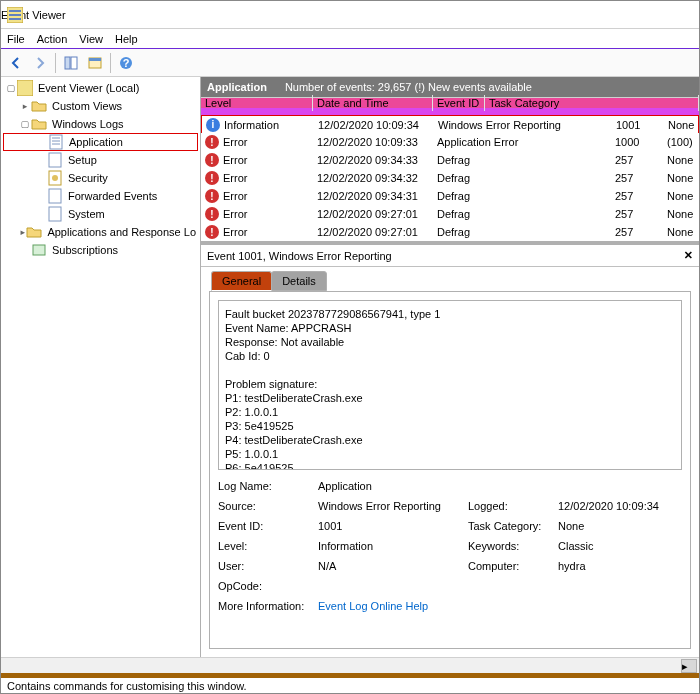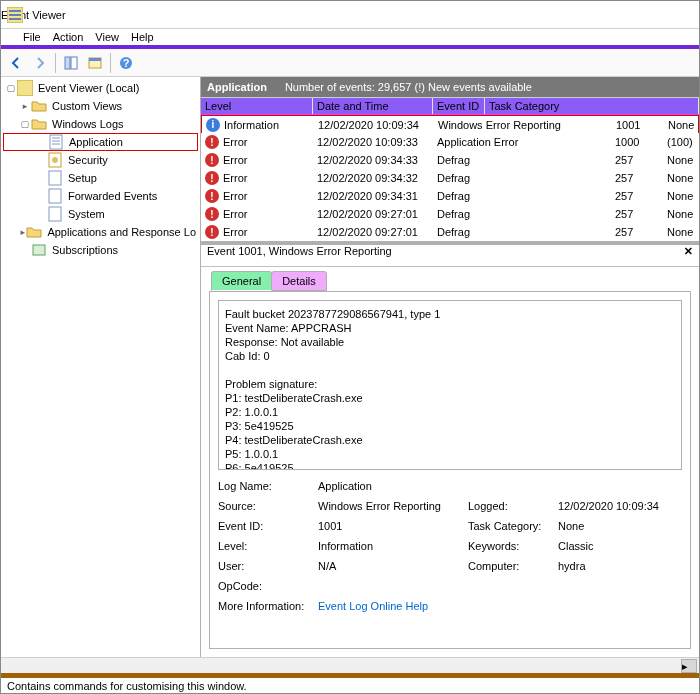--- a/index.html
+++ b/index.html
@@ -1,56 +1,56 @@
 <!DOCTYPE html>
 <html><head>
 <meta charset="utf-8">
 <style>
 *{box-sizing:border-box;margin:0;padding:0;font-family:"Segoe UI",Tahoma,sans-serif;font-size:11px;color:#000}
 body{background:#fff;width:700px;height:694px;display:flex;flex-direction:column;border:1px solid #888;overflow:hidden}
 .titlebar{height:28px;background:#fff;border-bottom:1px solid #d0d0d0;display:flex;align-items:center;justify-content:flex-start;position:relative}
 .titlebar .app-icon{position:absolute;left:6px;top:6px;width:16px;height:16px}
-.menubar{height:20px;display:flex;align-items:center;padding:0 16px;border-bottom:4px solid #6d28d9}
+.menubar{height:20px;display:flex;align-items:center;padding:0 0;border-bottom:1px solid #6d28d9}
 .menubar span{padding:2px 6px;cursor:default}
 .toolbar{height:28px;display:flex;align-items:center;padding:0 4px;gap:2px;border-bottom:1px solid #d0d0d0;background:#fafafa}
 .tbtn{width:22px;height:22px;display:flex;align-items:center;justify-content:center;border:1px solid transparent;border-radius:2px}
 .sep{width:1px;height:20px;background:#c0c0c0;margin:0 2px}
 .main{flex:1;display:flex;min-height:0}
 .tree{width:200px;border-right:1px solid #b0b0b0;overflow:auto;padding:2px}
 .tree-item{display:flex;align-items:center;height:18px;padding-left:2px;white-space:nowrap}
 .tree-item .twisty{width:12px;text-align:center;color:#666;font-size:9px}
 .tree-item .ticon{width:16px;height:16px;margin-right:3px}
 .tree-item span.label{padding:1px 2px}
 .indent1{padding-left:16px}
 .indent2{padding-left:32px}
 .redbox{border:1px solid #d00}
 .content{flex:1;display:flex;flex-direction:column;min-width:0}
 .summary{height:20px;background:#787878;color:#fff;display:flex;align-items:center;padding:0 6px;gap:18px}
 .summary b{color:#fff;font-weight:bold}
 .summary span{color:#fff}
 .grid-head,.grid-row{display:flex;align-items:center;height:18px}
-.grid-head{background:#8b5cf6;border-bottom:1px solid #d946ef;border-top:1px solid #d0d0d0}
+.grid-head{background:#ec4899;border-bottom:7px solid #d946ef;border-top:1px solid #d0d0d0}
 .grid-head div{padding:2px 4px;border-right:1px solid #e0e0e0;font-weight:400}
 .grid-row{border-bottom:0}
 .grid-row div{padding:1px 4px;overflow:hidden;white-space:nowrap}
 .c-level{width:112px;display:flex;align-items:center;gap:4px}
 .c-date{width:120px}
 .c-src{width:178px}
 .c-eid{width:52px}
 .c-task{flex:1}
 .lvl-icon{width:14px;height:14px;border-radius:50%;display:inline-flex;align-items:center;justify-content:center;color:#fff;font-weight:bold;font-size:10px}
 .lvl-info{background:#3a7de0}
 .lvl-err{background:#d13030}
 .rows{overflow:hidden}
 .detail-pane{flex:1;border-top:4px solid #b0b0b0;display:flex;flex-direction:column;min-height:0}
-.detail-title{height:22px;background:#fff;border-bottom:1px solid #c0c0c0;display:flex;justify-content:space-between;padding:0 6px}
+.detail-title{height:22px;background:#fff;border-bottom:1px solid #c0c0c0;display:flex;align-items:center;justify-content:space-between;padding:0 6px}
 .detail-title .x{font-weight:bold;cursor:pointer}
 .tabs{height:24px;display:flex;align-items:end;padding:2px 4px 0 10px}
-.tab{padding:3px 10px;border:1px solid #b0b0b0;background:#f0abfc;margin-right:-1px;position:relative;border-top-left-radius:3px;border-top-right-radius:3px}
-.tab.active{background:#86efac;border-bottom-color:#fff;z-index:2}
+.tab{padding:3px 10px;border:1px solid #b0b0b0;background:#a3a3a3;margin-right:-1px;position:relative;border-top-left-radius:3px;border-top-right-radius:3px}
+.tab.active{background:#c2410c;border-bottom-color:#fff;z-index:2}
 .tab-body{flex:1;border:1px solid #b0b0b0;margin:0 8px 8px 8px;padding:8px;display:flex;flex-direction:column;min-height:0}
 .msgbox{border:1px solid #b0b0b0;padding:6px;height:170px;overflow-y:scroll;white-space:pre;font-size:11px;line-height:14px;margin-bottom:10px}
 .fields{display:grid;grid-template-columns:100px 150px 90px 1fr;row-gap:8px;font-size:11px}
 .fields div{white-space:nowrap}
 .link{color:#0066cc;cursor:pointer}
 .status{height:20px;border-top:5px solid #a16207;display:flex;align-items:center;padding:0 6px}
 .scroll-bot{height:16px;background:#f0f0f0;border-top:1px solid #d0d0d0;display:flex;align-items:center;justify-content:flex-end;padding:0 2px}
 .scroll-bot .thumb{width:16px;height:14px;background:#d8d8d8;border:1px solid #b0b0b0}
 svg{display:block}
 </style>
@@ -148,34 +148,34 @@
             <line x1="4" y1="7" x2="12" y2="7" stroke="#8098c0"></line>
             <line x1="4" y1="10" x2="12" y2="10" stroke="#8098c0"></line>
           </svg>
         </span>
       <span class="label">Application</span>
     </div>
     <div class="tree-item indent2">
       <span class="twisty"></span>
       <span class="ticon">
           <svg width="16" height="16">
+            <rect x="2" y="1" width="12" height="14" fill="#fff" stroke="#8098c0"></rect>
+          </svg>
+        </span>
+      <span class="label">Setup</span>
+    </div>
+    <div class="tree-item indent2">
+      <span class="twisty"></span>
+      <span class="ticon">
+          <svg width="16" height="16">
             <rect x="2" y="1" width="12" height="14" fill="#fff" stroke="#c0a030"></rect>
             <circle cx="8" cy="8" r="3" fill="#e0c060"></circle>
           </svg>
         </span>
       <span class="label">Security</span>
-    </div>
-    <div class="tree-item indent2">
-      <span class="twisty"></span>
-      <span class="ticon">
-          <svg width="16" height="16">
-            <rect x="2" y="1" width="12" height="14" fill="#fff" stroke="#8098c0"></rect>
-          </svg>
-        </span>
-      <span class="label">Setup</span>
     </div>
     <div class="tree-item indent2">
       <span class="twisty"></span>
       <span class="ticon">
           <svg width="16" height="16">
             <rect x="2" y="1" width="12" height="14" fill="#fff" stroke="#8098c0"></rect>
           </svg>
         </span>
       <span class="label">Forwarded Events</span>
     </div>

